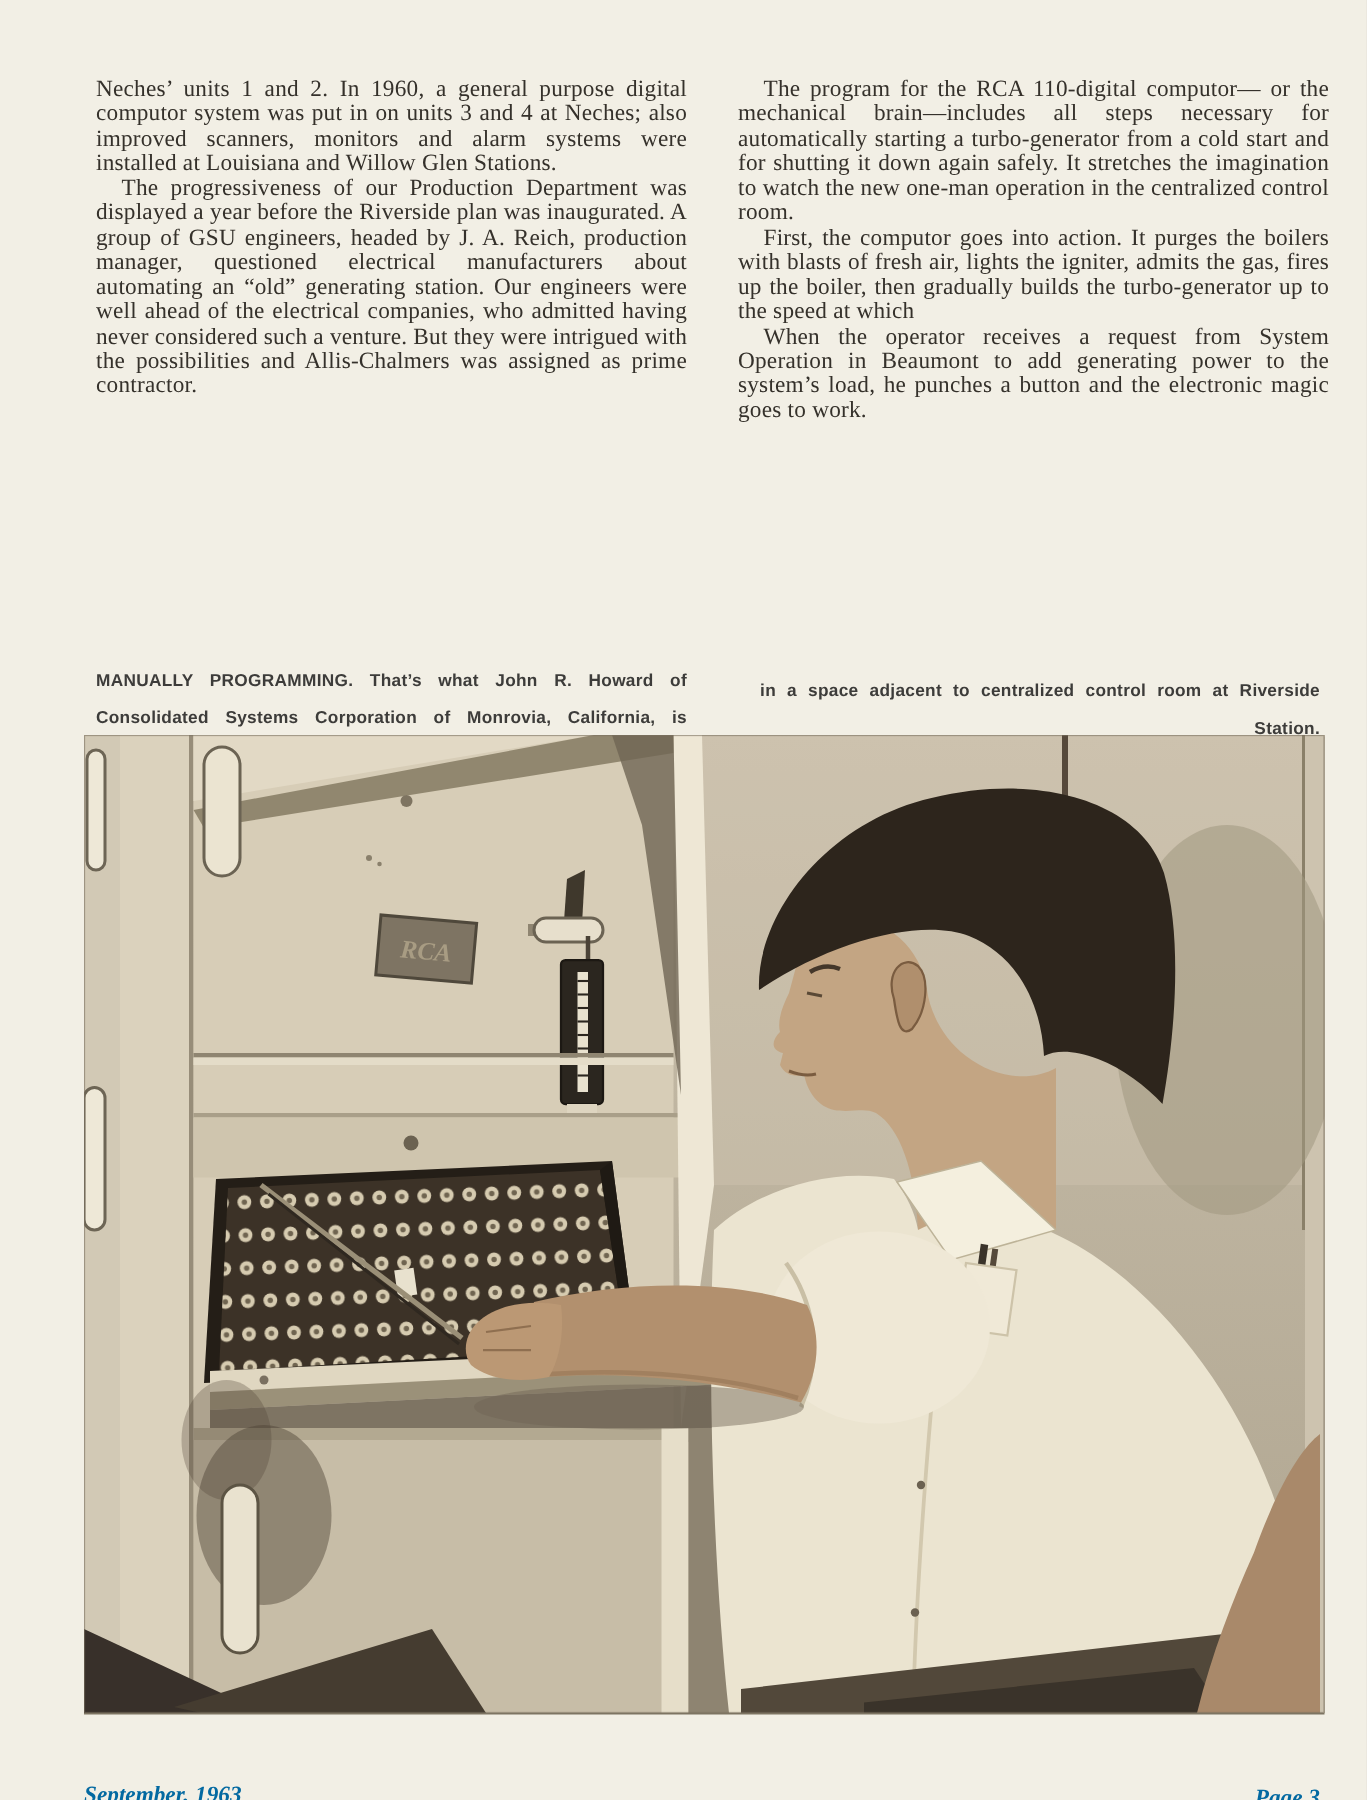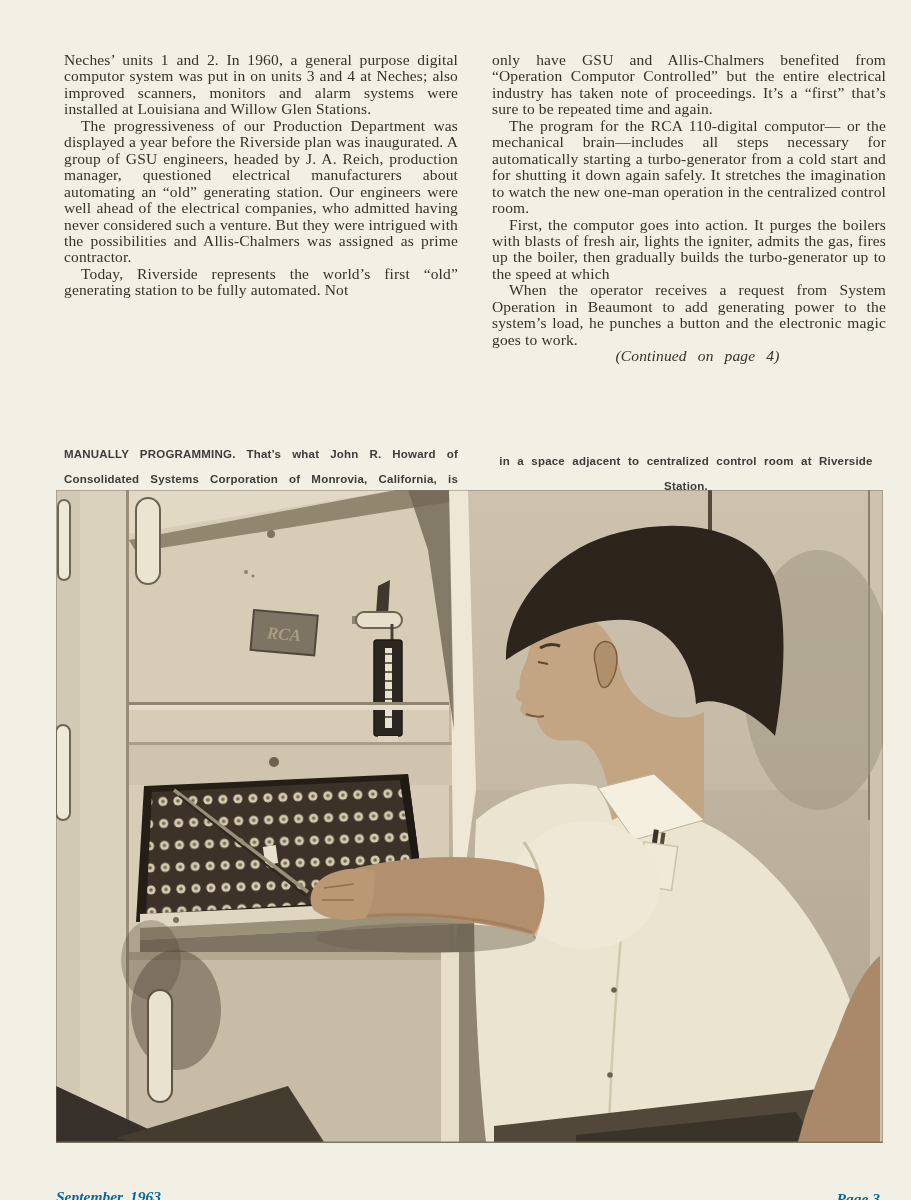--- a/index.html
+++ b/index.html
@@ -36,21 +36,21 @@
     font-family:"Liberation Sans", sans-serif;
     font-weight:bold;
     font-size:11.5px;
     line-height:24.5px;
     color:#3d3c3a;
     text-align:justify;
     word-spacing:4px;
     letter-spacing:0.2px;
   }
   .caption-left{left:64px;top:442px;width:394px;}
-  .caption-right{left:492px;top:449px;width:388px;text-align:center;}
+  .caption-right{left:492px;top:449px;width:388px;text-align:right;}
   
   .photo{
     position:absolute;
     left:56px;top:490px;width:827px;height:652px;
     background:#b9af9b;
     box-shadow:0 1px 0 #7d7462, inset 0 0 14px rgba(60,50,35,.25);
   }
   .photo svg{display:block;}
   
   .footer-date,.footer-page{
@@ -66,29 +66,26 @@
   .footer-page{right:31px;top:1158px;}
 </style>
 </head>
 <body>
 
 <div class="page">
 
   <div class="col col-left">
     <p class="para first">Neches’ units 1 and 2.  In 1960, a general purpose digital computor system was put in on units 3 and 4 at Neches; also improved scanners, monitors and alarm systems were installed at Louisiana and Willow Glen Stations.</p>
     <p class="para">The progressiveness of our Production Department was displayed a year before the Riverside plan was inaugurated.  A group of GSU engineers, headed by J. A. Reich, production manager, questioned electrical manufacturers about automating an “old” generating station.  Our engineers were well ahead of the electrical companies, who admitted having never considered such a venture.  But they were intrigued with the possibilities and Allis-Chalmers was assigned as prime contractor.</p>
-    <p class="para">Today, Riverside represents the world’s first “old” generating station to be fully automated.  Not</p>
   </div>
 
   <div class="col col-right">
-    <p class="para first">only have GSU and Allis-Chalmers benefited from “Operation Computor Controlled” but the entire electrical industry has taken note of proceedings.  It’s a “first” that’s sure to be repeated time and again.</p>
     <p class="para">The program for the RCA 110-digital computor— or the mechanical brain—includes all steps necessary for automatically starting a turbo-generator from a cold start and for shutting it down again safely.  It stretches the imagination to watch the new one-man operation in the centralized control room.</p>
     <p class="para">First, the computor goes into action.  It purges the boilers with blasts of fresh air, lights the igniter, admits the gas, fires up the boiler, then gradually builds the turbo-generator up to the speed at which</p>
     <p class="para">When the operator receives a request from System Operation in Beaumont to add generating power to the system’s load, he punches a button and the electronic magic goes to work.</p>
-    <p class="para continued">(Continued on page 4)</p>
   </div>
 
   <div class="caption caption-left"><span>MANUALLY PROGRAMMING.</span><span> That’s what John R. Howard of Consolidated Systems Corporation of Monrovia, California, is doing here</span></div>
   <div class="caption caption-right">in a space adjacent to centralized control room at Riverside Station.</div>
 
   <div class="photo">
     <svg viewBox="0 0 827 652" width="827" height="652" aria-hidden="true">
       <defs>
         <linearGradient id="wallGrad" x1="0" y1="0" x2="0" y2="1">
           <stop offset="0" stop-color="#c9bfab"></stop>

